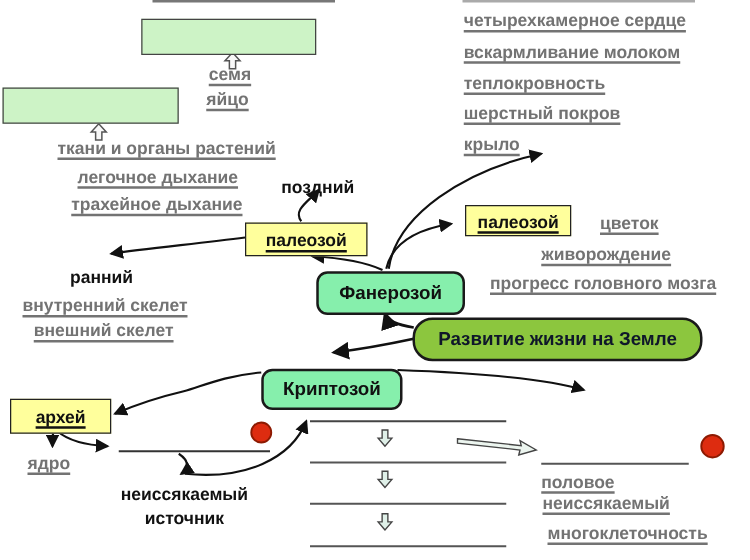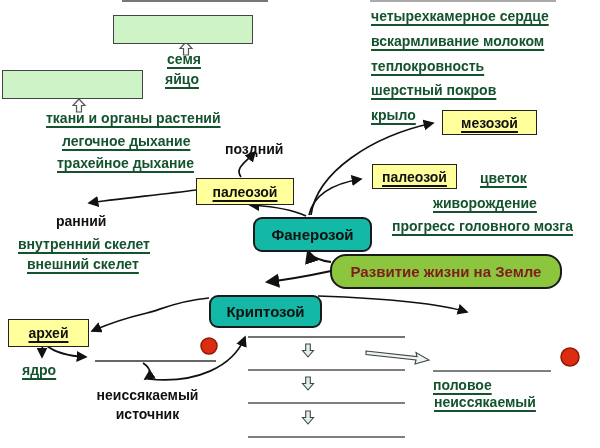--- a/index.html
+++ b/index.html
@@ -3,46 +3,46 @@
 <meta charset="utf-8">
 <style>
   html,body{margin:0;padding:0;background:#fff;}
   #canvas{
     position:relative;width:600px;height:448px;background:#ffffff;overflow:hidden;
     font-family:"Liberation Sans",sans-serif;font-weight:bold;
   }
   .abs{position:absolute;white-space:nowrap;}
   
   .red{
-    color:#14532d;font-size:14px;text-decoration:underline;
+    color:#737373;font-size:14px;text-decoration:underline;
     text-decoration-thickness:1.5px;text-underline-offset:3px;
   }
   
   .blk{
     color:#111;font-size:14px;
     text-decoration-thickness:1.5px;text-underline-offset:3px;
   }
   
   .era{
     position:absolute;background:#FFFF9C;border:1.4px solid #222;
     display:flex;align-items:center;justify-content:center;
     color:#111;font-size:14px;text-decoration:underline;
     text-decoration-thickness:1.5px;text-underline-offset:3px;
   }
   
   .eon{
-    position:absolute;background:#14b8a6;border:2px solid #1a1a1a;border-radius:9px;
+    position:absolute;background:#86efac;border:2px solid #1a1a1a;border-radius:9px;
     display:flex;align-items:center;justify-content:center;
     color:#111;font-size:15px;
   }
   
   .title-box{
     position:absolute;background:#8CC63E;border:2px solid #1a1a1a;border-radius:16px;
     display:flex;align-items:center;justify-content:center;
-    color:#7f1d1d;font-size:15px;
+    color:#0f172a;font-size:15px;
   }
   
   .green-box{
     position:absolute;background:#CDF3C6;border:1.4px solid #444;
   }
   .list .li{line-height:24.8px;}
   .center-lines{text-align:center;line-height:19px;}
   svg{position:absolute;left:0;top:0;}
 </style>
 </head>
@@ -106,23 +106,20 @@
   <div class="abs red" style="left:57px;top:155px;">трахейное дыхание</div>
 
   <div class="abs red list" style="left:371px;top:4px;">
     <div class="li">четырехкамерное сердце</div>
     <div class="li">вскармливание молоком</div>
     <div class="li">теплокровность</div>
     <div class="li">шерстный покров</div>
     <div class="li">крыло</div>
   </div>
 
-  <div class="era" style="left:442px;top:110px;width:93px;height:23px;">
-    <span>мезозой</span>
-  </div>
   <div class="era" style="left:372px;top:164px;width:83px;height:23px;">
     <span>палеозой</span>
   </div>
   <div class="era" style="left:196px;top:178px;width:96px;height:25px;">
     <span>палеозой</span>
   </div>
   <div class="era" style="left:8px;top:319px;width:79px;height:26px;">
     <span>архей</span>
   </div>
 
@@ -147,14 +144,15 @@
   </div>
 
   <div class="abs red" style="left:22px;top:362px;">ядро</div>
   <div class="abs blk center-lines" style="left:85px;top:386px;width:125px;">
     <div>неиссякаемый</div>
     <div>источник</div>
   </div>
 
   <div class="abs red" style="left:433px;top:377px;">половое</div>
   <div class="abs red" style="left:434px;top:394px;">неиссякаемый</div>
+  <div class="abs red" style="left:438px;top:418px;">многоклеточность</div>
 
 </div>
 
 </body></html>

